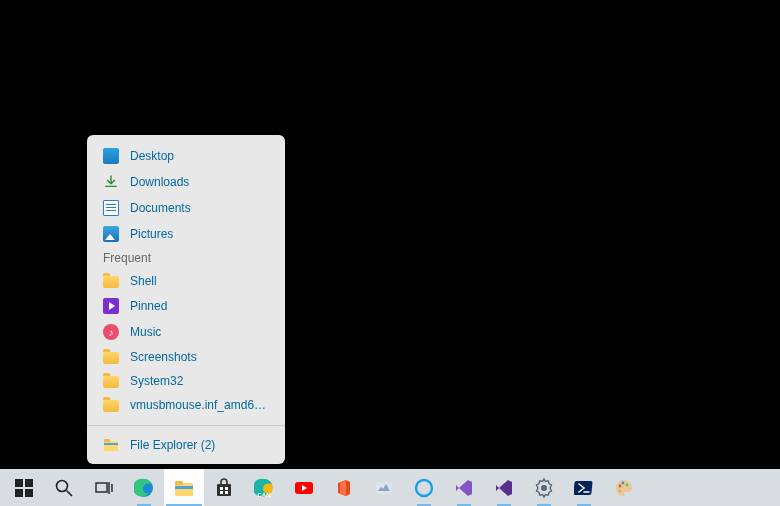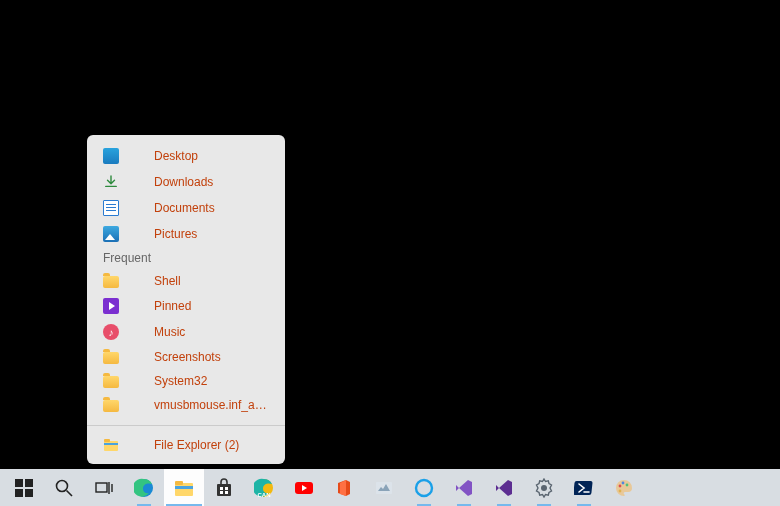--- a/index.html
+++ b/index.html
@@ -30,21 +30,21 @@
   }
   .jl-item {
     display: flex;
     align-items: center;
     gap: 11px;
     padding: 5px 14px 5px 16px;
     cursor: default;
     white-space: nowrap;
     overflow: hidden;
   }
-  .jl-label { overflow: hidden; text-overflow: ellipsis; color: #c2410c; margin-left: 24px; }
+  .jl-label { overflow: hidden; text-overflow: ellipsis; color: #0369a1; }
   .jl-sep {
     height: 1px;
     background: rgba(0,0,0,0.12);
     margin: 8px 0 6px;
   }
   .ico { width: 16px; height: 16px; display: inline-flex; align-items: center; justify-content: center; flex: 0 0 16px;}
   
   .ico-desktop { background: linear-gradient(#29a3dd,#1a7bbf); border-radius: 2px; }
   .ico-download svg { width:14px; height:14px; }
   .ico-document { background:#fff; border:1px solid #2a7bd1; border-radius:1px; position:relative;}

